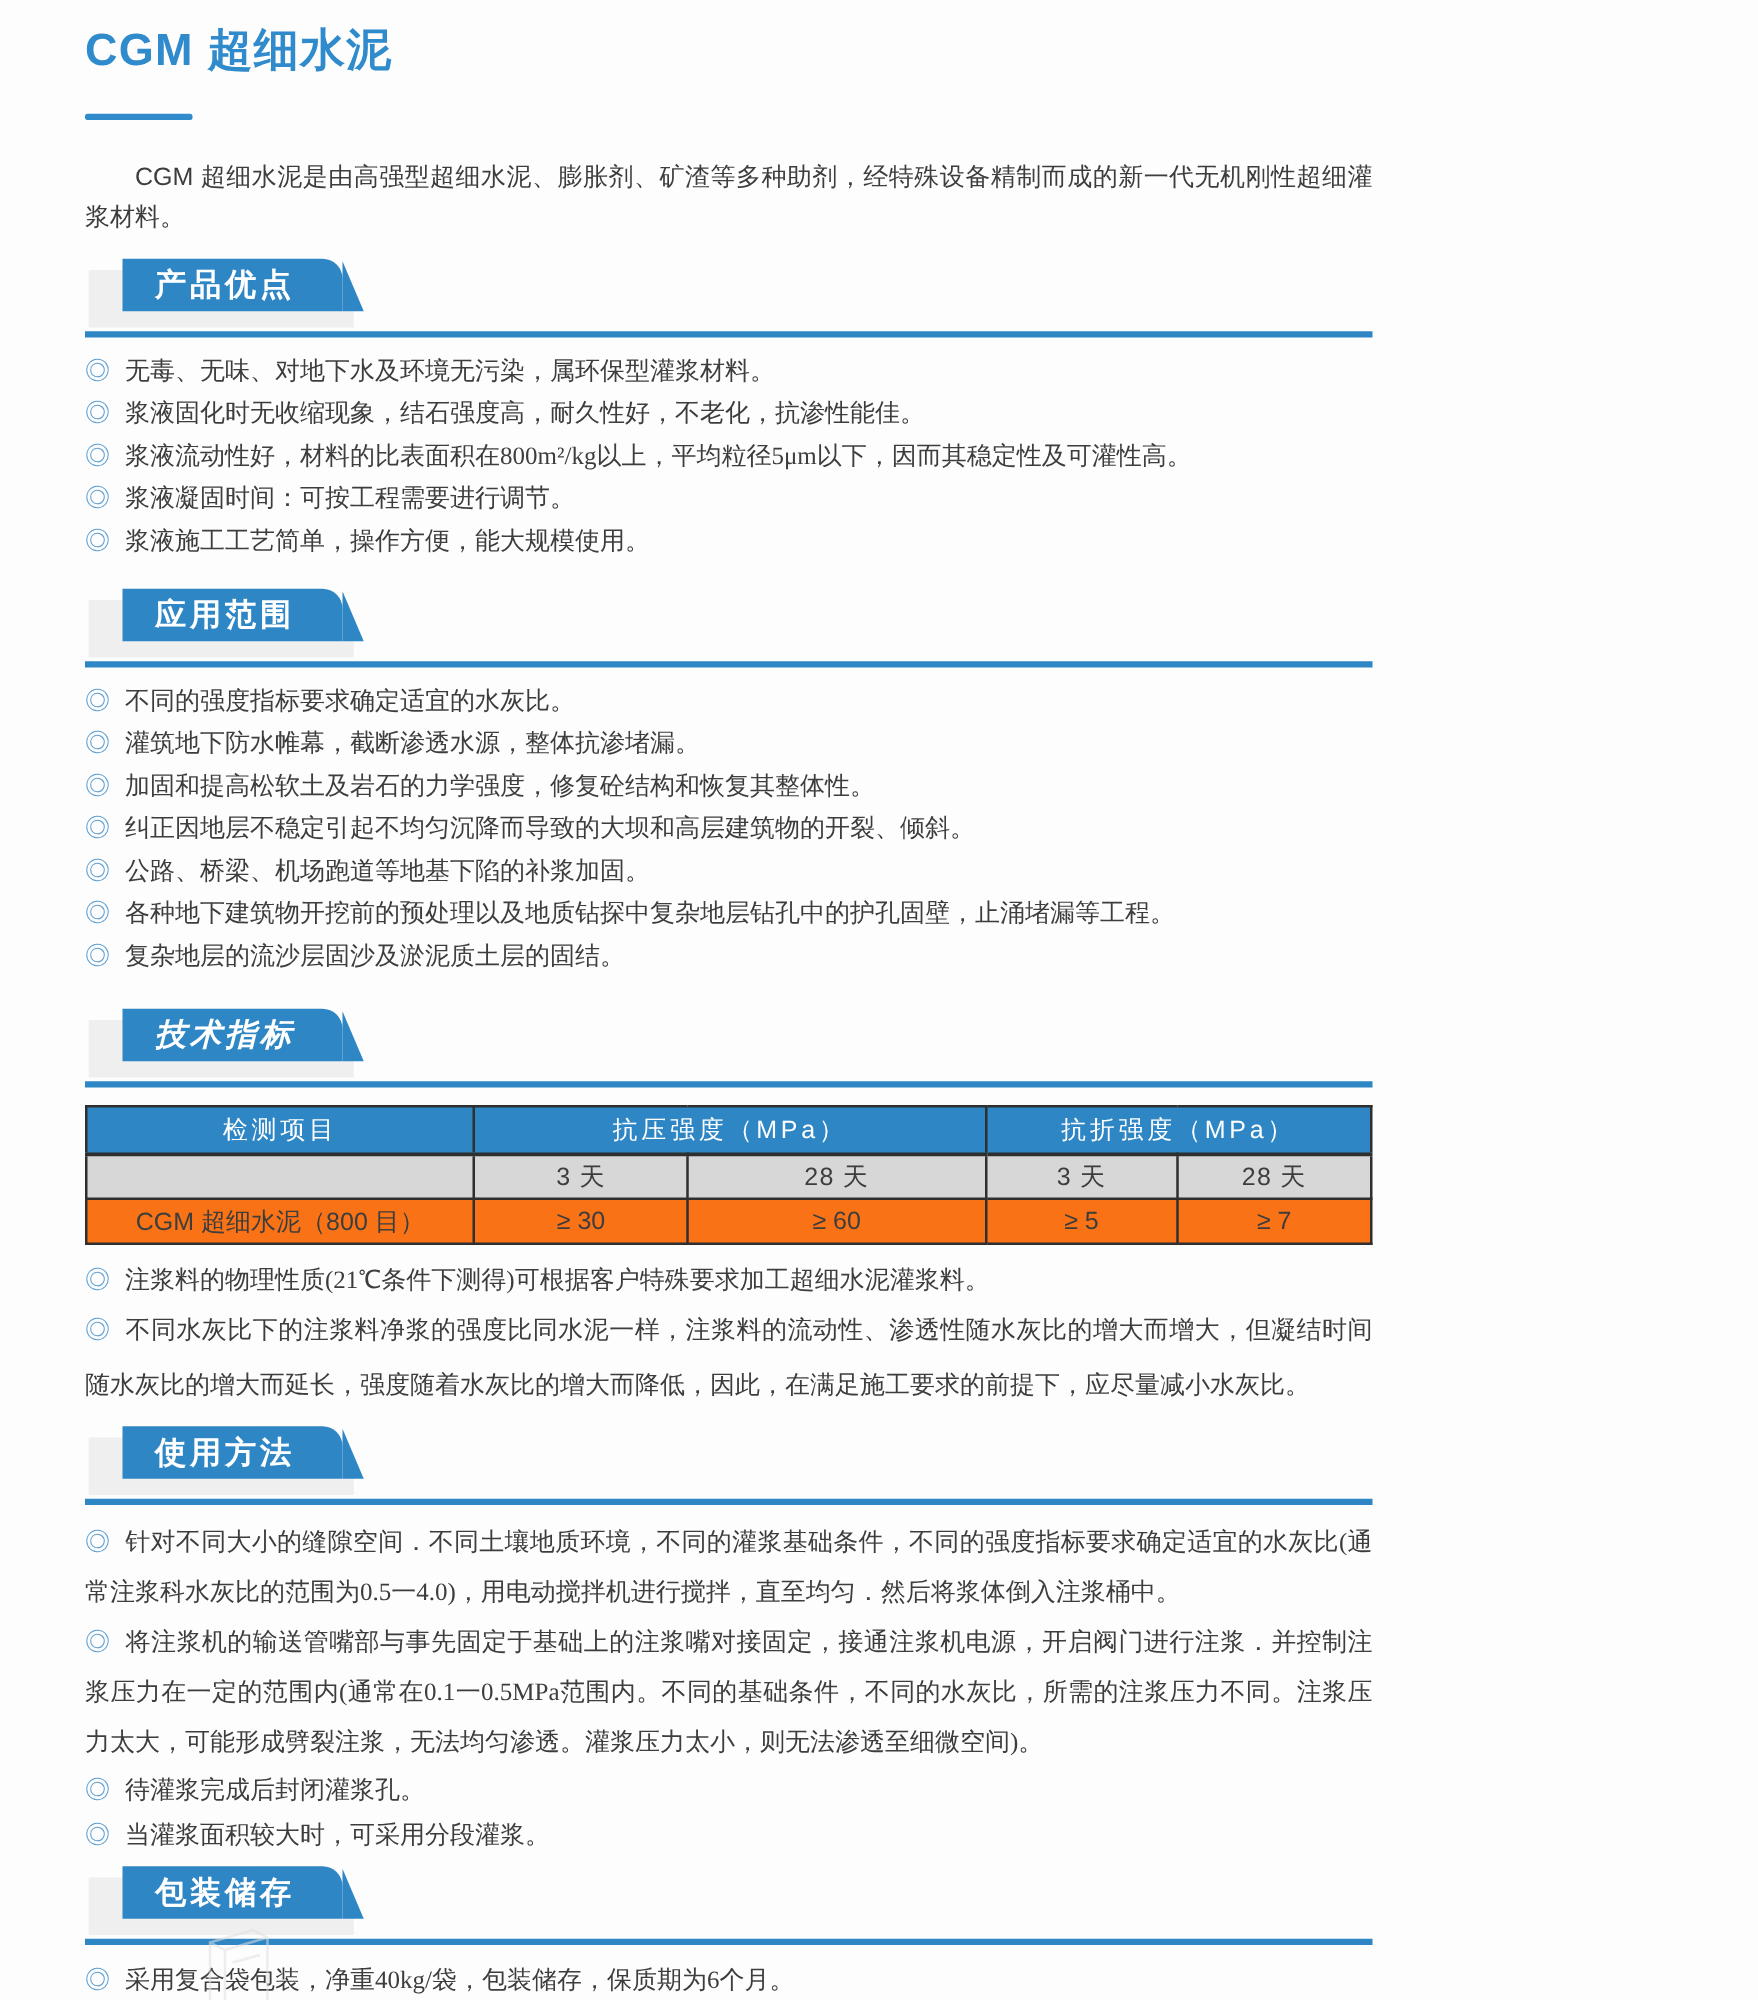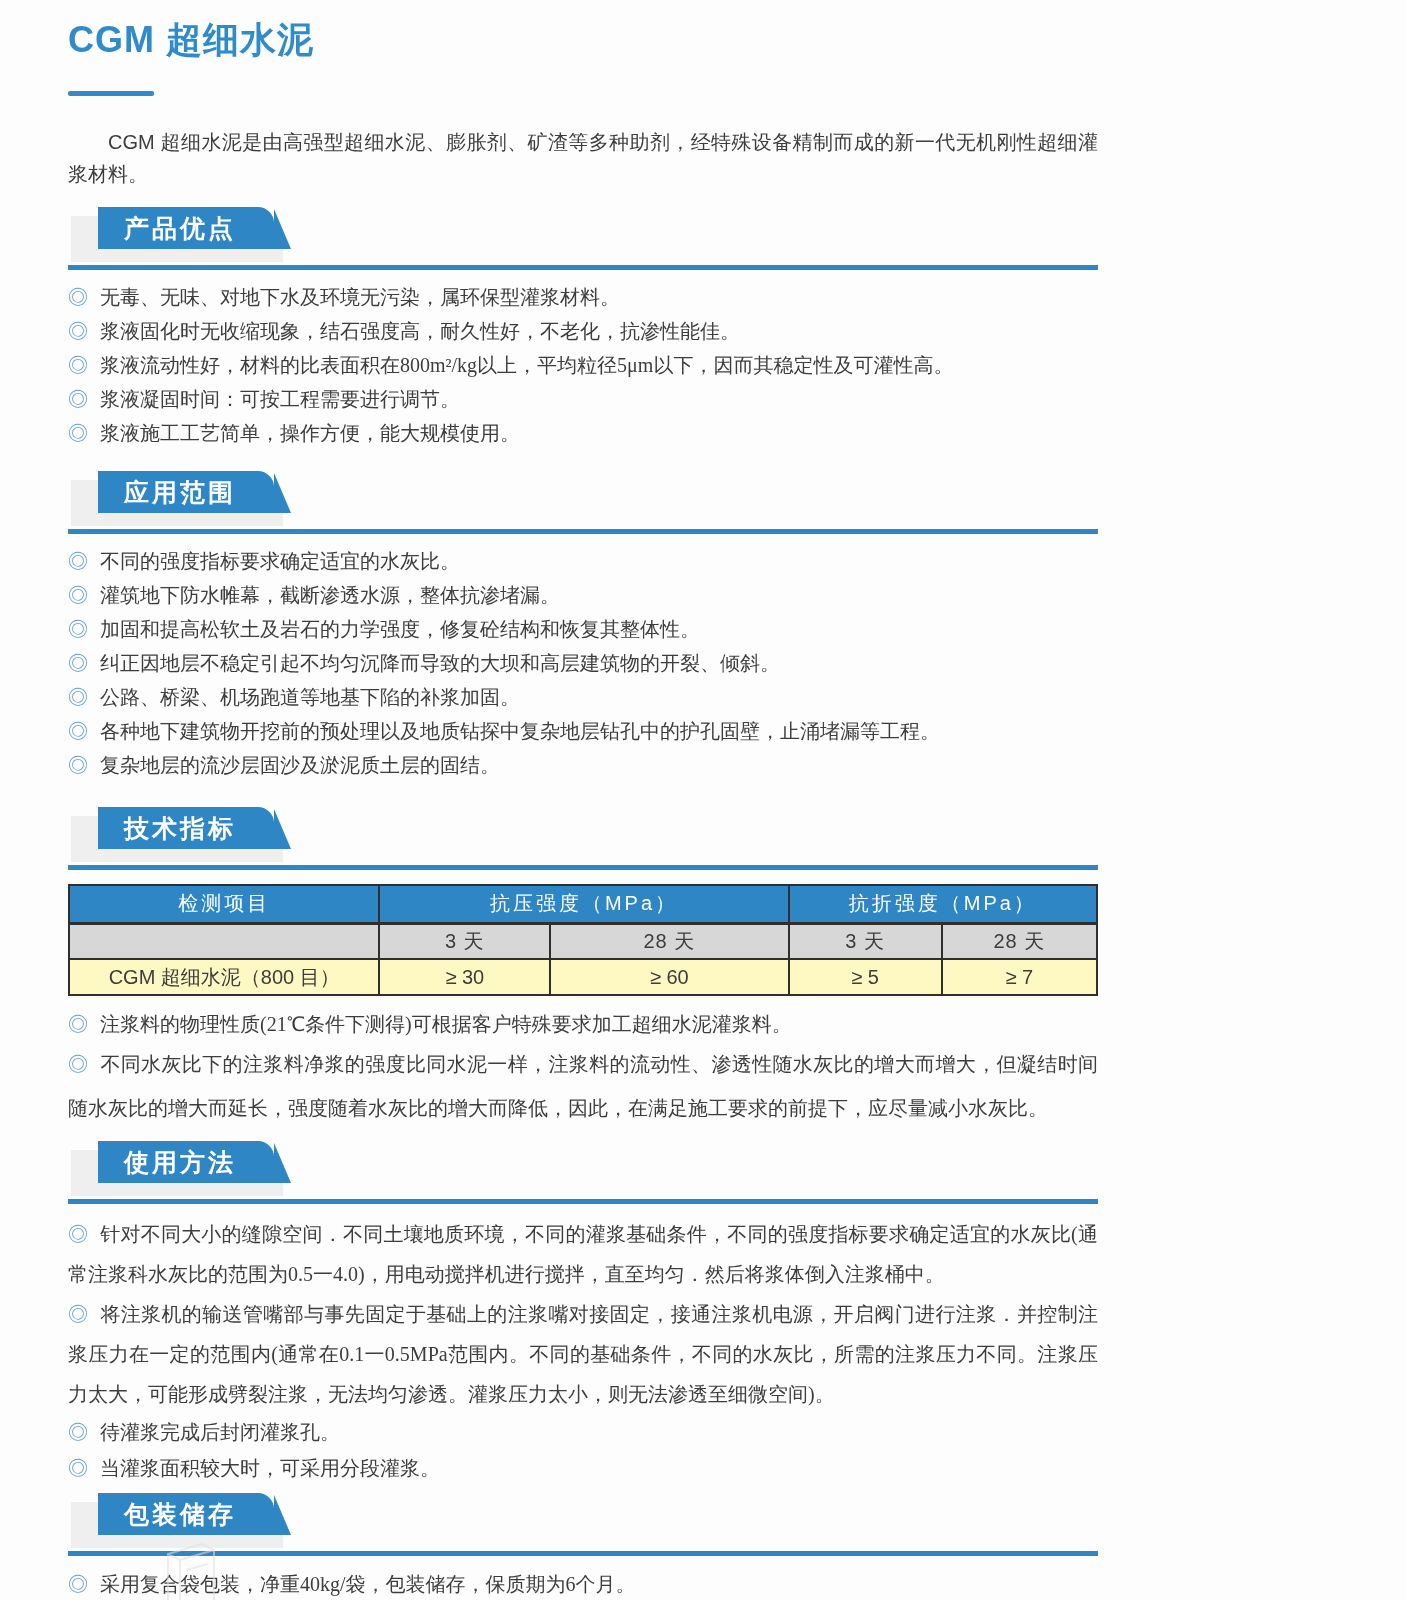--- a/index.html
+++ b/index.html
@@ -69,21 +69,21 @@
   .sec-head .tab::after{
     content:"";
     position:absolute;right:-17px;bottom:0;
     width:0;height:0;
     border-bottom:40px solid var(--blue);
     border-right:17px solid transparent;
   }
 
   .mt-sec1{margin-top:26px;}
   .mt-sec2{margin-top:30px;}
-  .mt-sec3{margin-top:34px;}
+  .mt-sec3{margin-top:34px;font-style:italic;}
   .mt-sec4{margin-top:20px;}
   .mt-sec5{margin-top:16px;}
 
   
   .bullets{margin-top:10px;font-family:Liberation Serif, serif;}
   .bullet{
     font-size:20px;
     line-height:34px;
     text-align:justify;
   }
@@ -119,21 +119,21 @@
     letter-spacing:3px;
     height:38px;
     border-bottom-width:3px;
   }
   table.specs tr.sub td{
     background:var(--subhdr);
     height:36px;
     letter-spacing:1px;
   }
   table.specs tr.data td{
-    background:#fef9c3;
+    background:#f97316;
     height:36px;
   }
 
   
   .watermark{
     position:absolute;
     left:140px;bottom:-26px;
     opacity:.55;
   }
 </style>

